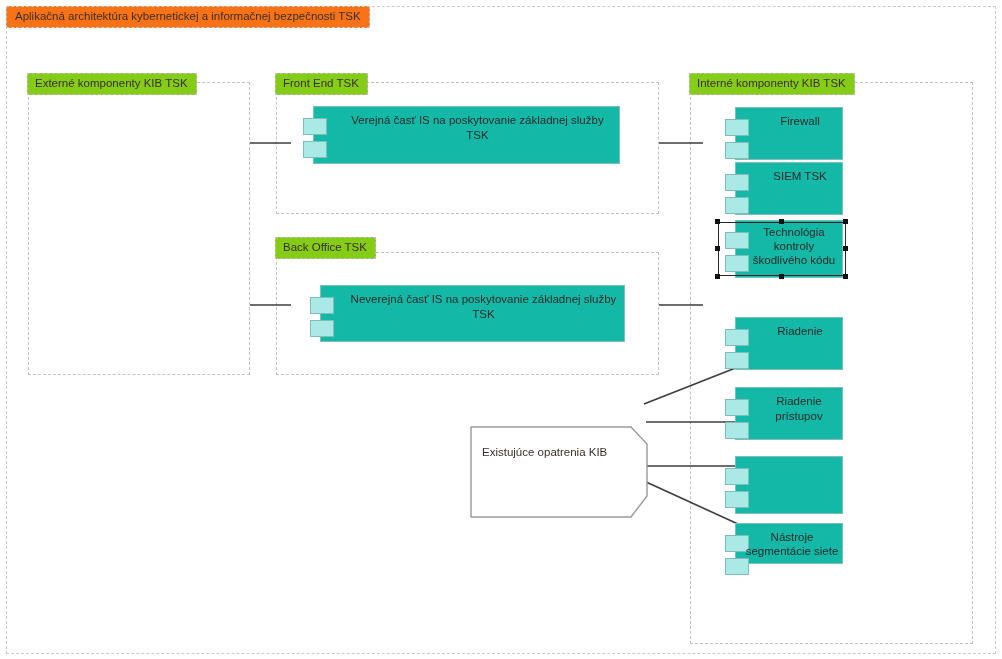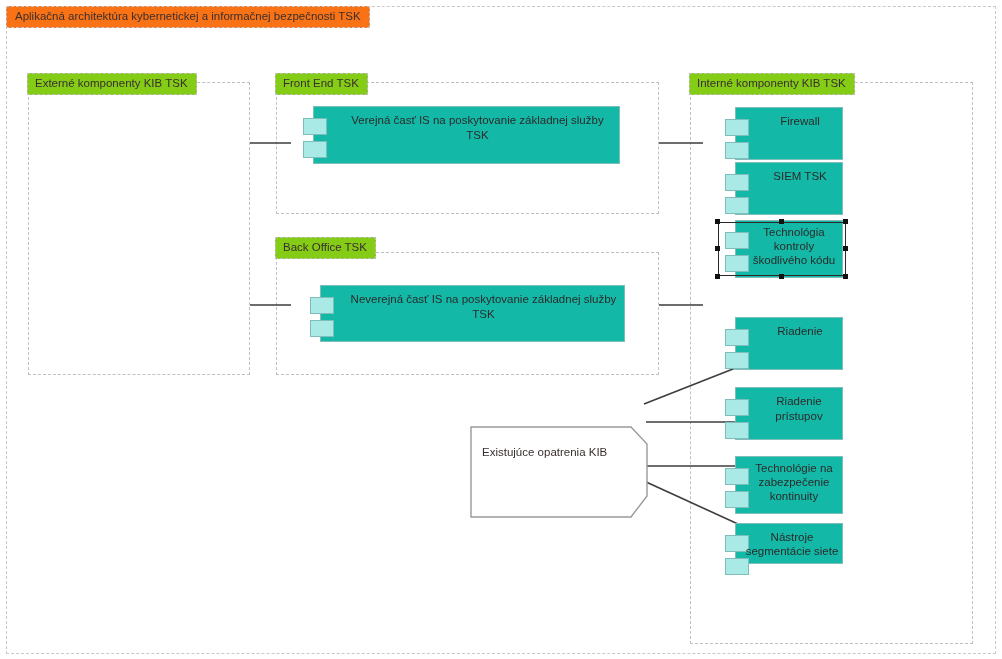--- a/index.html
+++ b/index.html
@@ -239,23 +239,20 @@
   <div class="component" style="left:735px; top:387px; width:108px; height:53px;">
     <span class="tab tab-upper"></span>
     <span class="tab tab-lower"></span>
     <span class="cmp-label" style="left:22px; right:2px;">Riadenie
 prístupov</span>
   </div>
 
   <div class="component" style="left:735px; top:456px; width:108px; height:58px;">
     <span class="tab tab-upper"></span>
     <span class="tab tab-lower"></span>
-    <span class="cmp-label" style="top:4px; left:12px; right:2px; line-height:14px;">Technológie na
-zabezpečenie
-kontinuity</span>
   </div>
 
   <div class="component" style="left:735px; top:523px; width:108px; height:41px;">
     <span class="tab tab-upper"></span>
     <span class="tab tab-lower"></span>
     <span class="cmp-label" style="left:8px; right:2px; line-height:14px;">Nástroje
 segmentácie siete</span>
   </div>
 
   <div class="note-shape" style="left:470px; top:386px; width:178px; height:92px;">

